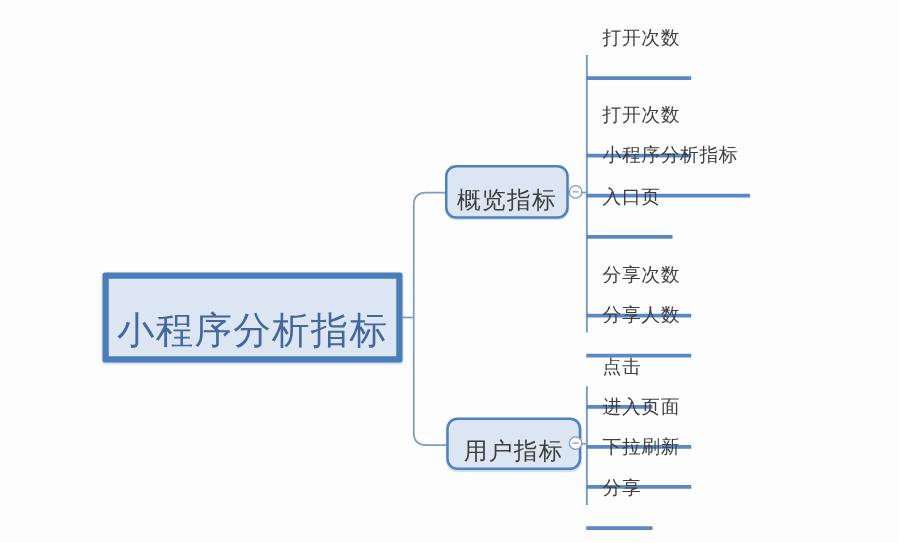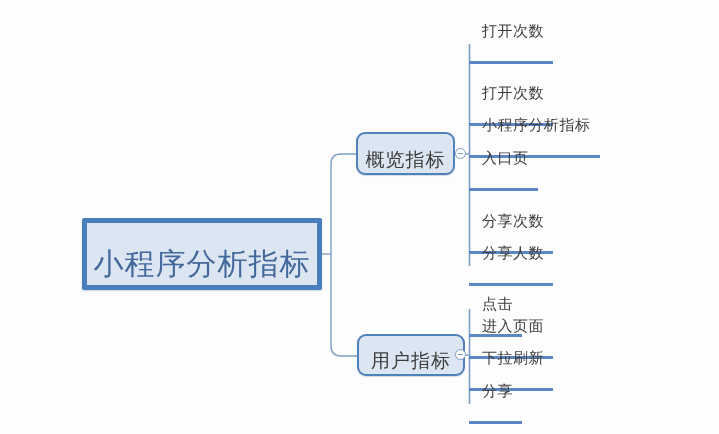--- a/index.html
+++ b/index.html
@@ -65,18 +65,18 @@
     <span class="minus"></span>
   </div>
 
   <div class="leaf" style="top:21px">打开次数</div>
   <div class="leaf" style="top:83px">打开次数</div>
   <div class="leaf" style="top:115px">小程序分析指标</div>
   <div class="leaf" style="top:148px">入口页</div>
   <div class="leaf" style="top:211px">分享次数</div>
   <div class="leaf" style="top:243px">分享人数</div>
 
-  <div class="leaf" style="top:294px">点击</div>
+  <div class="leaf" style="top:284px">点击</div>
   <div class="leaf" style="top:316px">进入页面</div>
   <div class="leaf" style="top:348px">下拉刷新</div>
   <div class="leaf" style="top:381px">分享</div>
 
 </div>
 
 </body></html>

